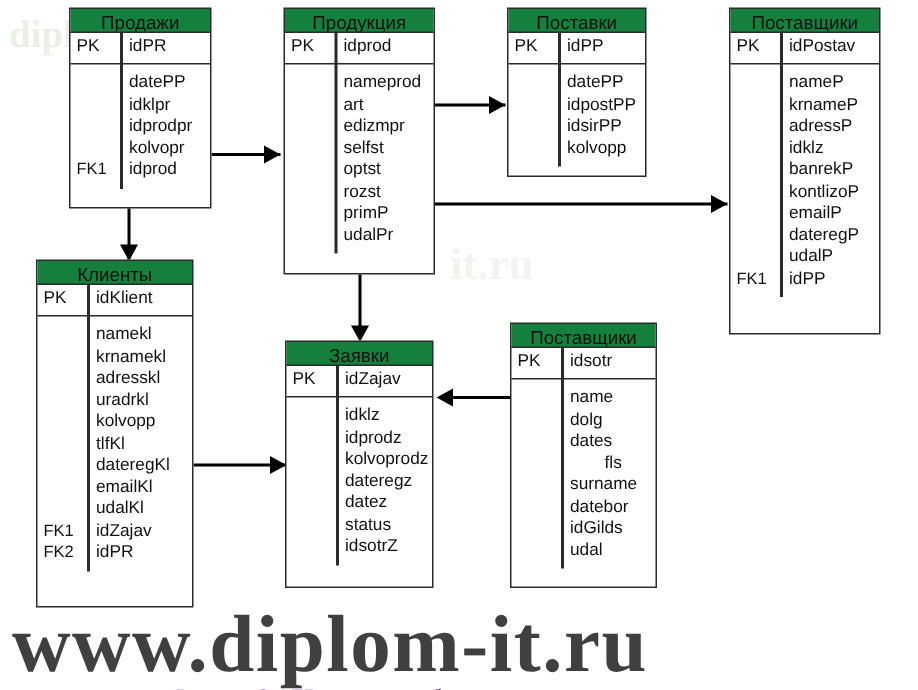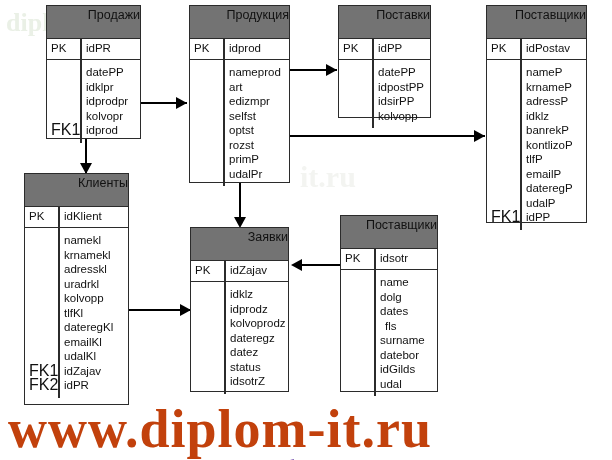--- a/index.html
+++ b/index.html
@@ -24,21 +24,21 @@
     color: #eef0ec;
     white-space: nowrap;
     user-select: none;
     pointer-events: none;
   }
   .wm-main {
     left: 8px;
     top: 398px;
     font-size: 54px;
     letter-spacing: 1px;
-    color: #c2410c;
+    color: #404040;
   }
   .wm-top {
     left: 6px;
     top: 8px;
     font-size: 26px;
     color: #eaf0e6;
   }
   .wm-mid {
     left: 300px;
     top: 160px;
@@ -48,27 +48,27 @@
 
   
   .table {
     position: absolute;
     border: 1.6px solid #2b2b2b;
     background: #ffffff;
     box-sizing: border-box;
     z-index: 5;
   }
   .tbl-title {
-    background: #737373;
+    background: #15803d;
     border-bottom: 1.6px solid #2b2b2b;
-    text-align: right;
+    text-align: center;
     font-size: 12.5px;
     color: #111;
     line-height: 19px;
-    height: 33px;
+    height: 16px;
     box-sizing: border-box;
     white-space: nowrap;
     overflow: hidden;
   }
   .tbl-body {
     position: relative;
   }
   
   .tbl-body::before {
     content: "";
@@ -107,28 +107,28 @@
     line-height: 19px;
     padding-left: 6px;
     white-space: nowrap;
   }
   .attr-row {
     display: flex;
     height: 14.5px;
   }
   .attr-row .cell-key {
     line-height: 14.5px;
-    font-size: 16px;
+    font-size: 11px;
   }
   .attr-row .cell-name {
     line-height: 14.5px;
     font-size: 11.5px;
   }
   .attr-row.indent .cell-name {
-    padding-left: 11px;
+    padding-left: 29px;
   }
 
   
   .conn {
     position: absolute;
     background: #000;
     z-index: 2;
   }
   .conn-h { height: 2px; }
   .conn-v { width: 2px; }
@@ -330,24 +330,20 @@
         <div class="attr-row">
           <div class="cell-key"></div>
           <div class="cell-name">banrekP</div>
         </div>
         <div class="attr-row">
           <div class="cell-key"></div>
           <div class="cell-name">kontlizoP</div>
         </div>
         <div class="attr-row">
           <div class="cell-key"></div>
-          <div class="cell-name">tlfP</div>
-        </div>
-        <div class="attr-row">
-          <div class="cell-key"></div>
           <div class="cell-name">emailP</div>
         </div>
         <div class="attr-row">
           <div class="cell-key"></div>
           <div class="cell-name">dateregP</div>
         </div>
         <div class="attr-row">
           <div class="cell-key"></div>
           <div class="cell-name">udalP</div>
         </div>

